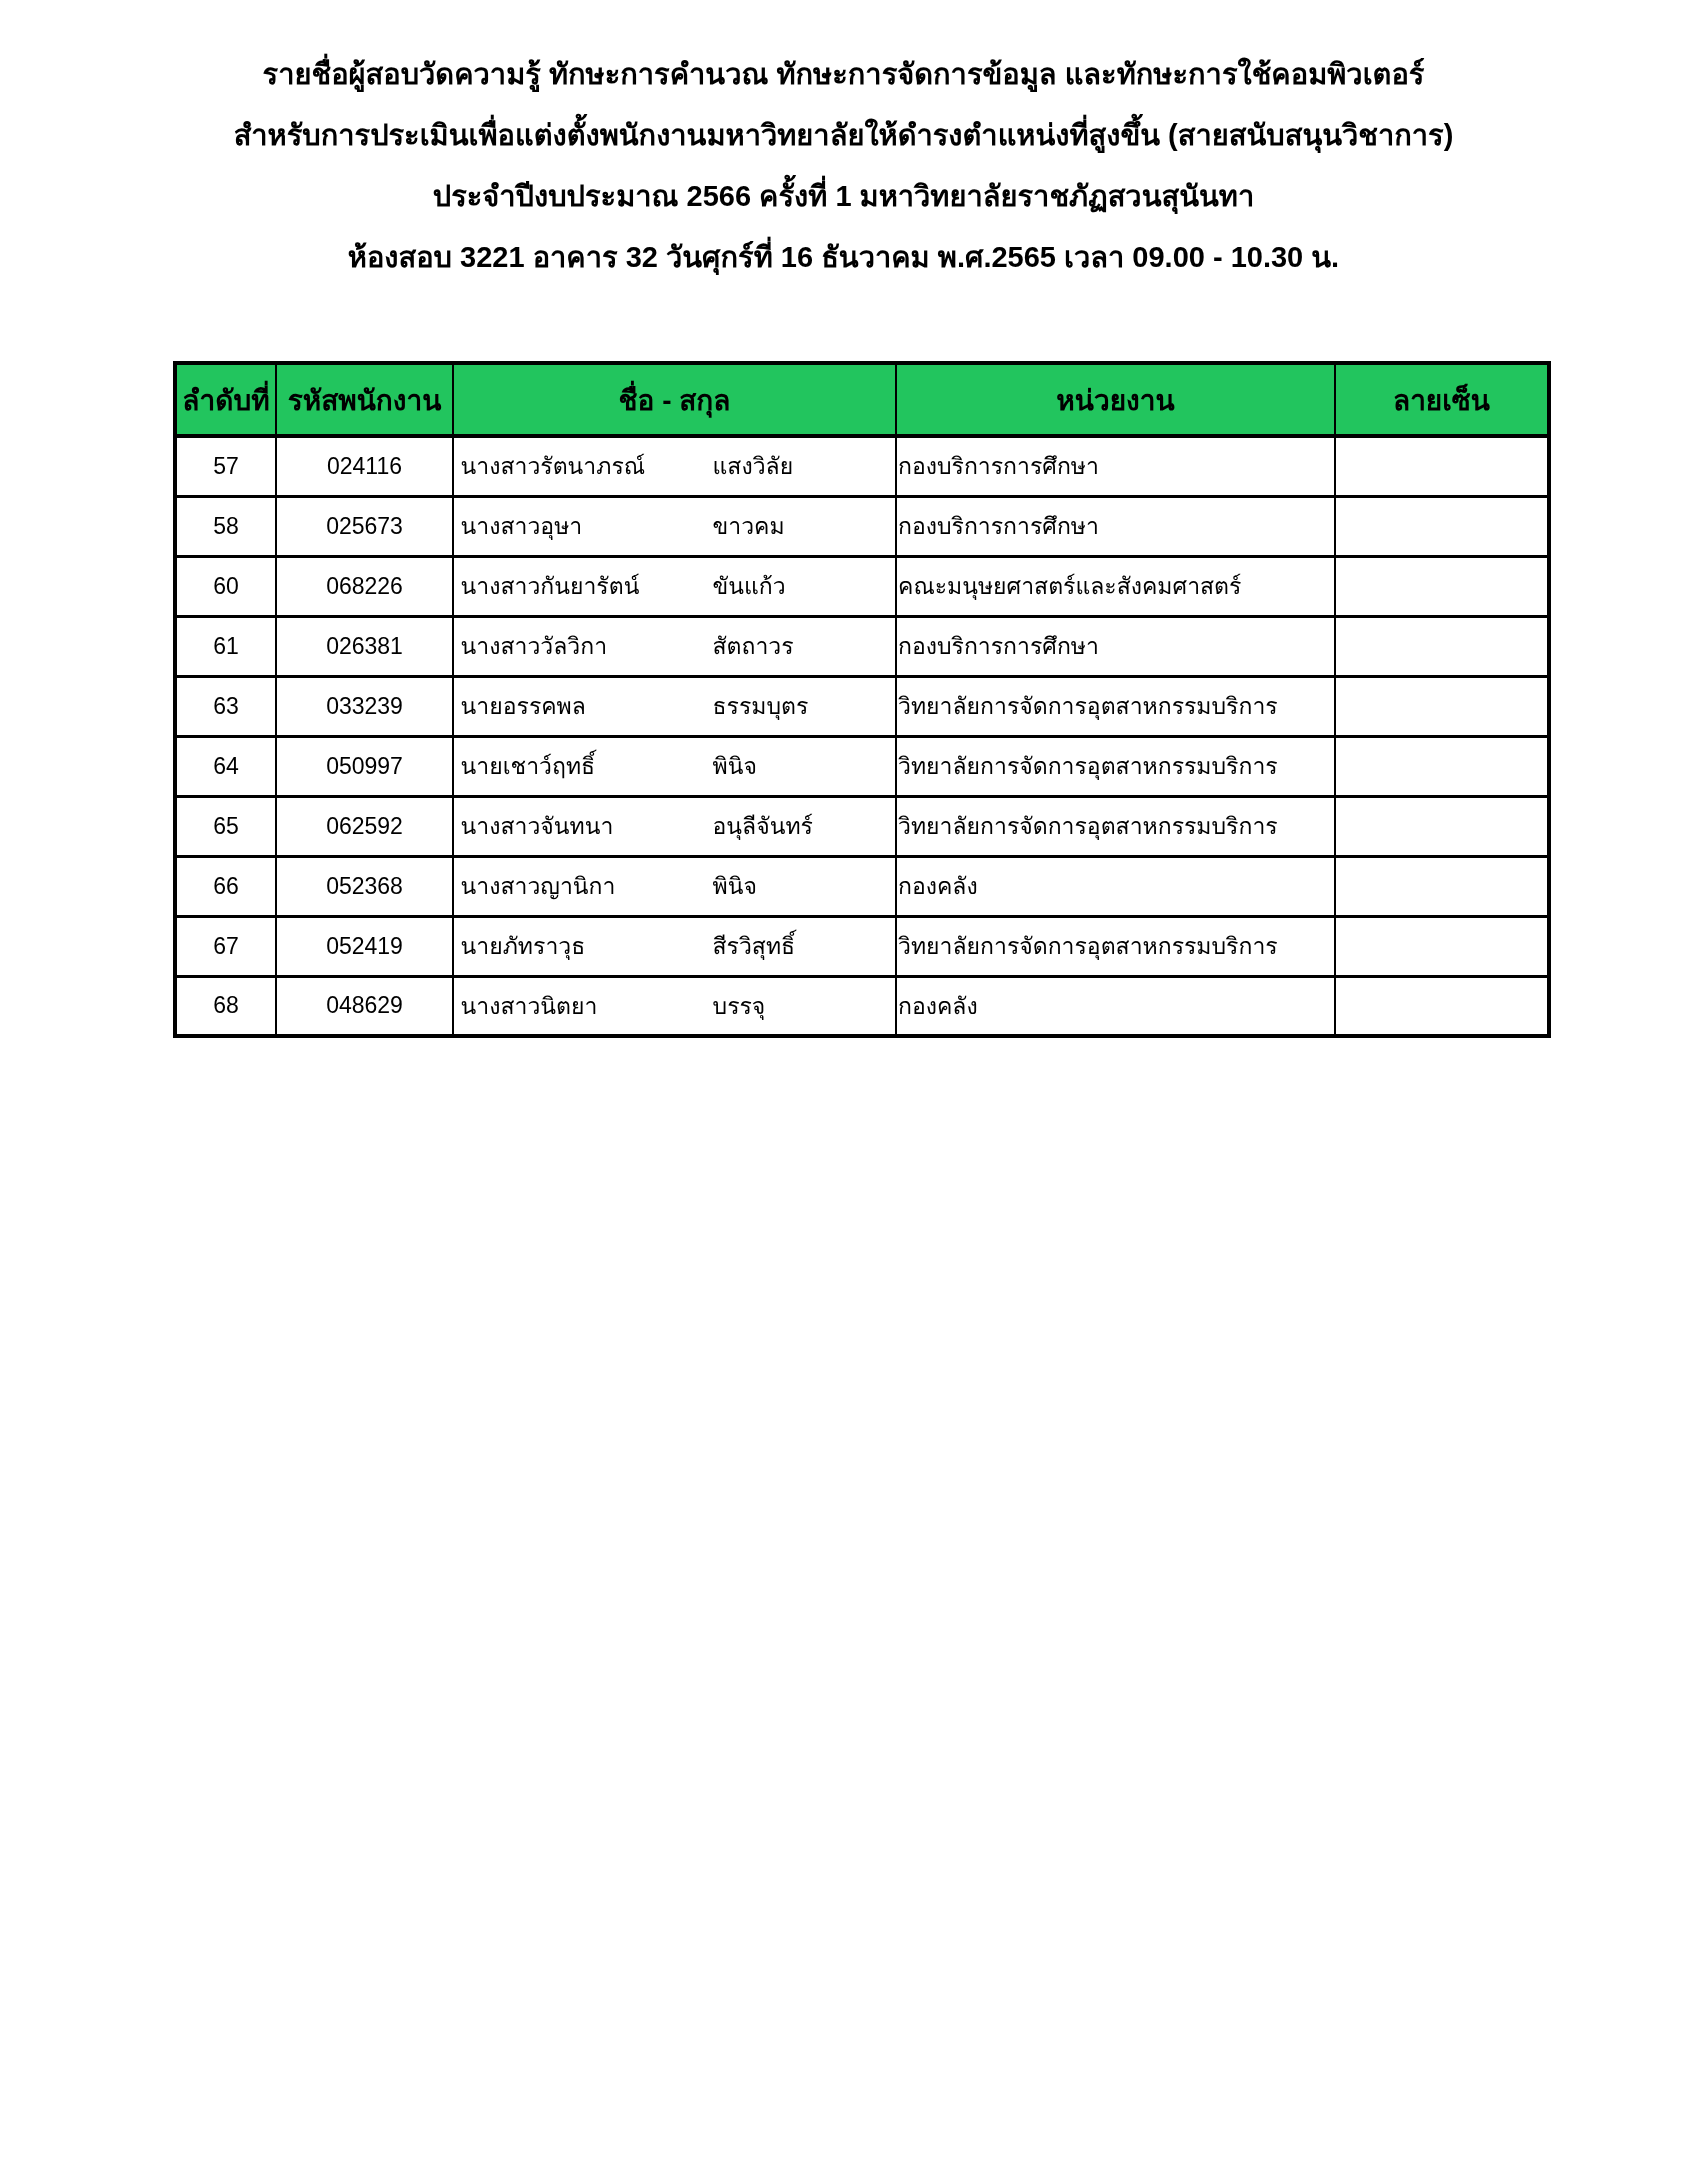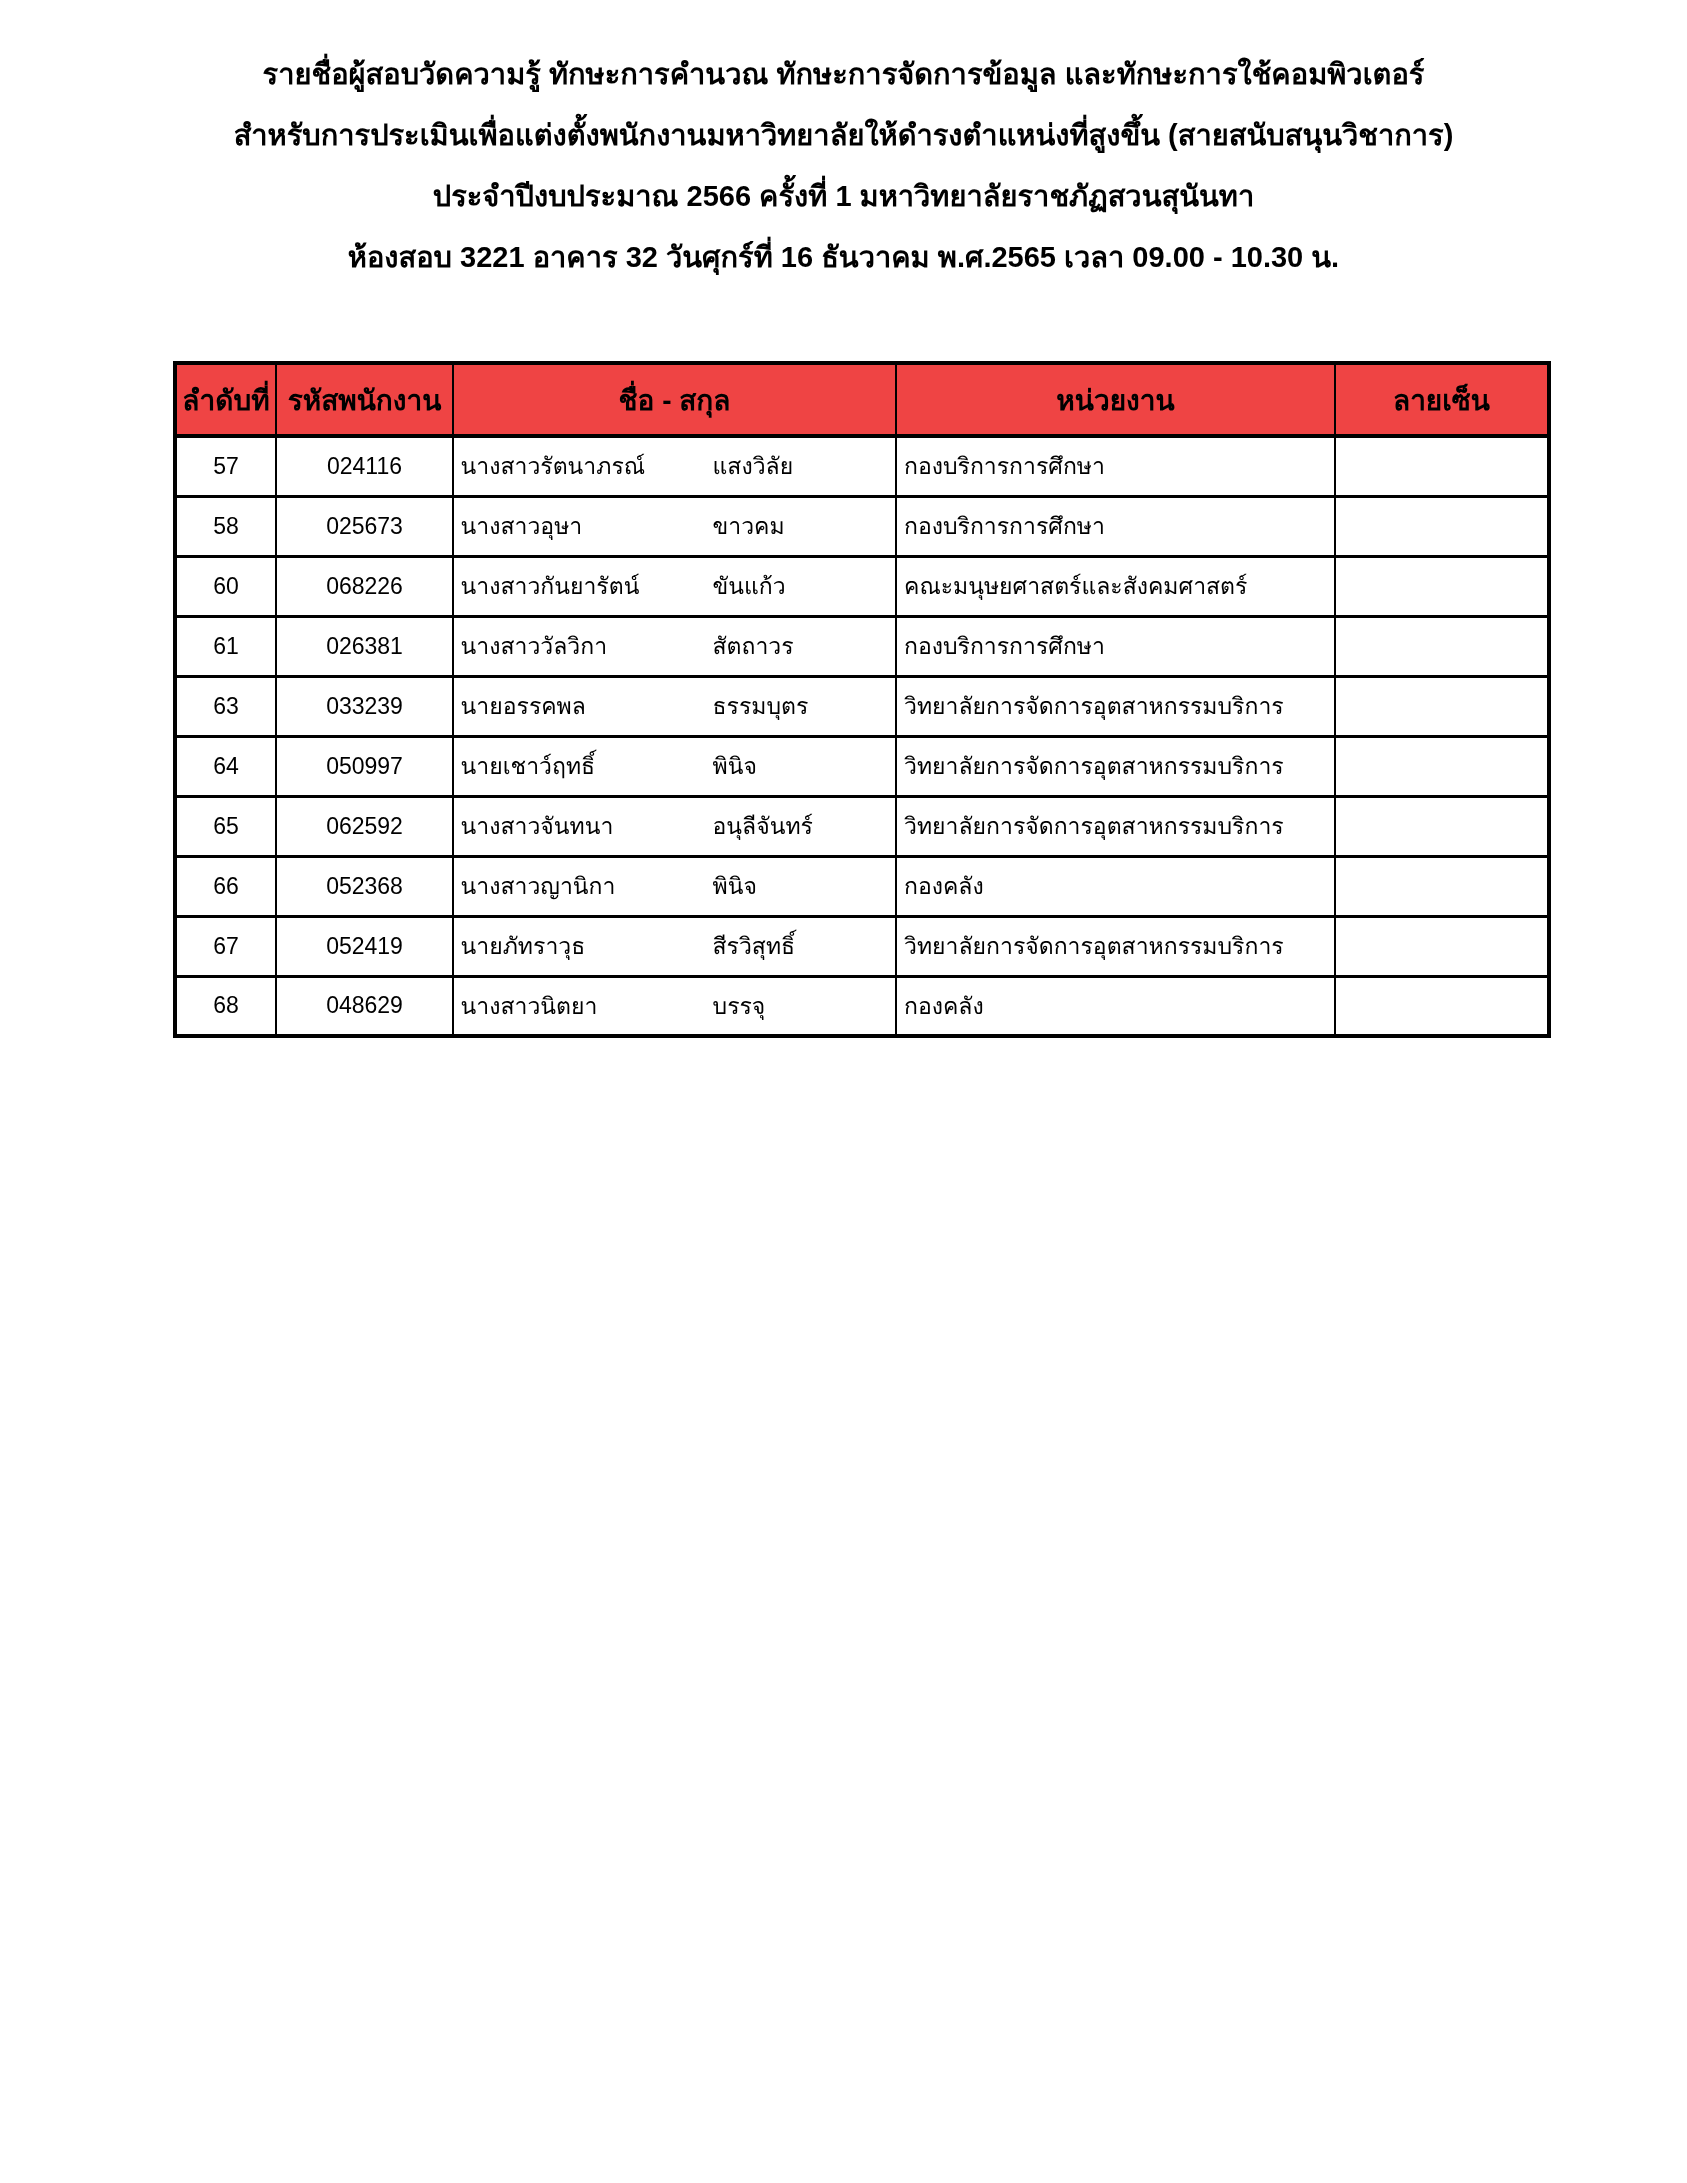--- a/index.html
+++ b/index.html
@@ -26,21 +26,21 @@
   table.roster {
     border-collapse: collapse;
     table-layout: fixed;
     position: absolute;
     left: 173px;
     top: 361px;
     width: 1373px;
     border: 4.6px solid #000000;
   }
   table.roster th {
-    background: #ef4444;
+    background: #22c55e;
     font-weight: bold;
     font-size: 28px;
     height: 73px;
     text-align: center;
     vertical-align: middle;
     border-left: 2px solid #000000;
     border-right: 2px solid #000000;
     border-bottom: 4.6px solid #000000;
   }
   table.roster td {
@@ -48,21 +48,21 @@
     font-size: 23px;
     vertical-align: middle;
     border-left: 2px solid #0369a1;
     border-right: 2px solid #000000;
     border-top: 3.3px solid #000000;
     overflow: hidden;
     white-space: nowrap;
   }
   td.c-no, td.c-id { text-align: center; }
   td.c-name { padding-left: 6.6px; }
-  td.c-dept { padding-left: 7px; }
+  td.c-dept { padding-left: 1px; }
   .name-wrap { display: flex; align-items: center; }
   .first-name { flex: 0 0 58%; overflow: hidden; }
   .last-name { flex: 1 1 auto; overflow: hidden; }
 </style>
 </head>
 <body>
 
 <div class="titles">
   <div class="title-line">รายชื่อผู้สอบวัดความรู้ ทักษะการคำนวณ ทักษะการจัดการข้อมูล และทักษะการใช้คอมพิวเตอร์</div>
   <div class="title-line">สำหรับการประเมินเพื่อแต่งตั้งพนักงานมหาวิทยาลัยให้ดำรงตำแหน่งที่สูงขึ้น (สายสนับสนุนวิชาการ)</div>

